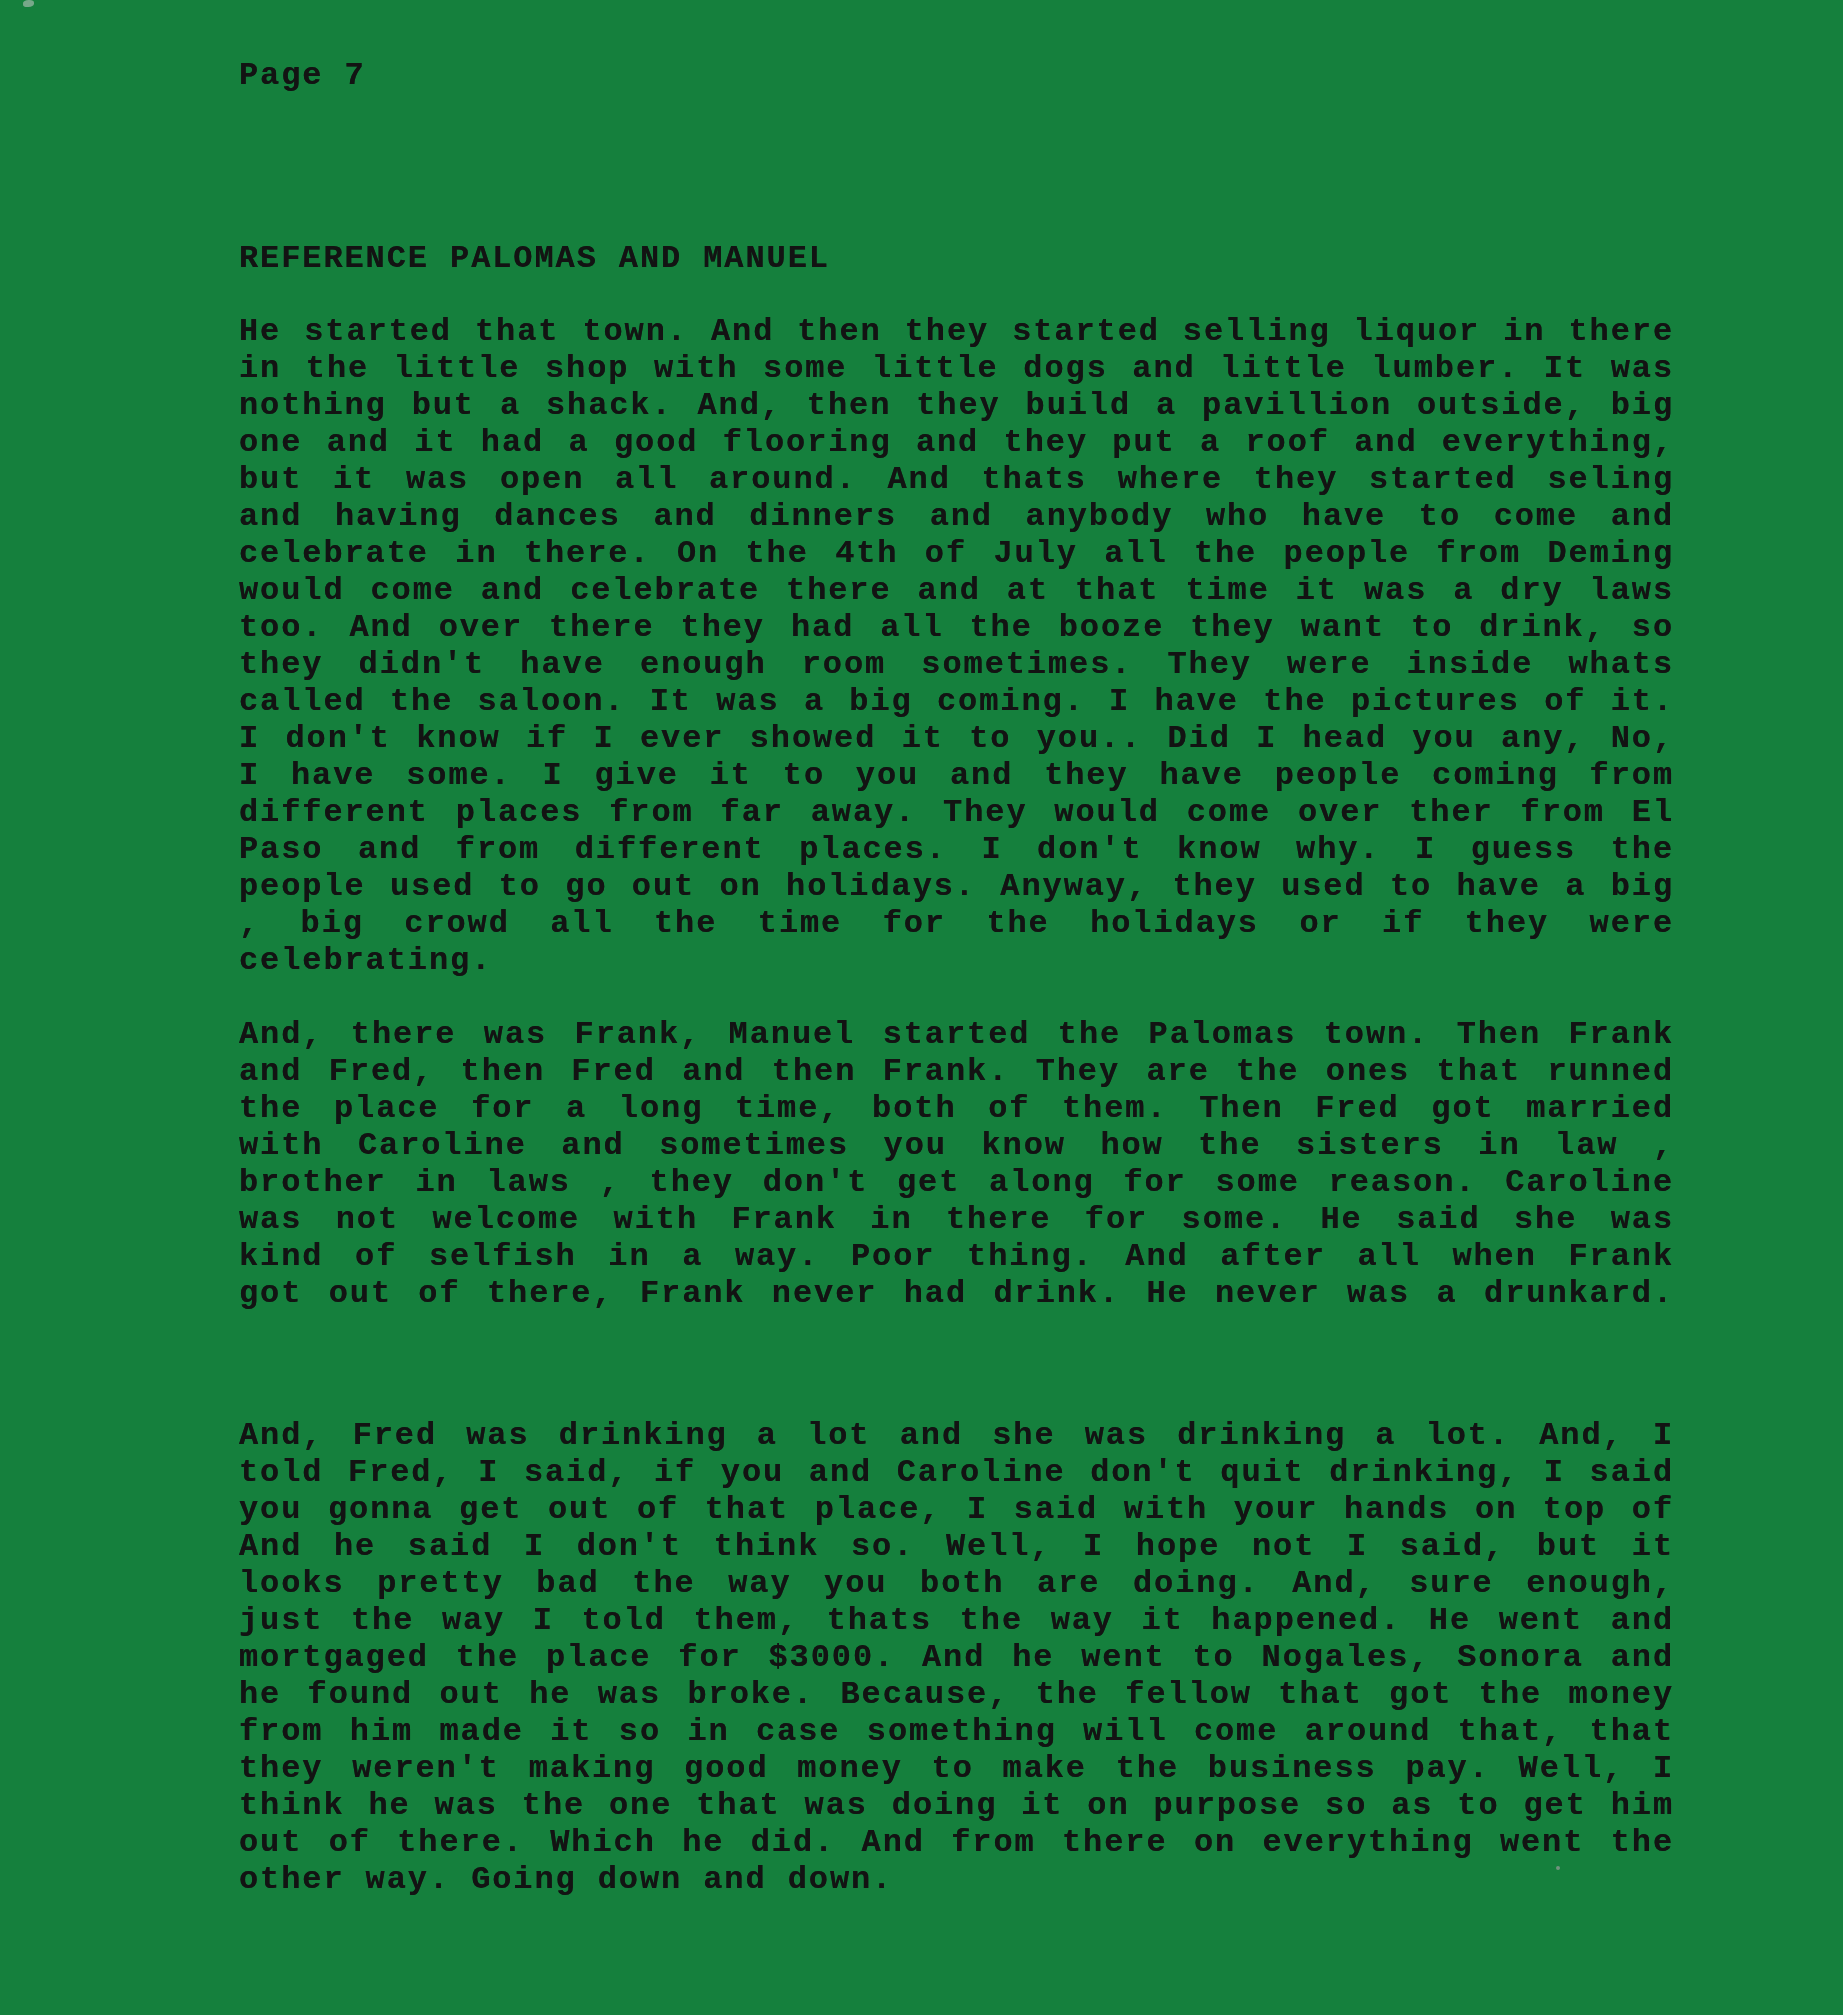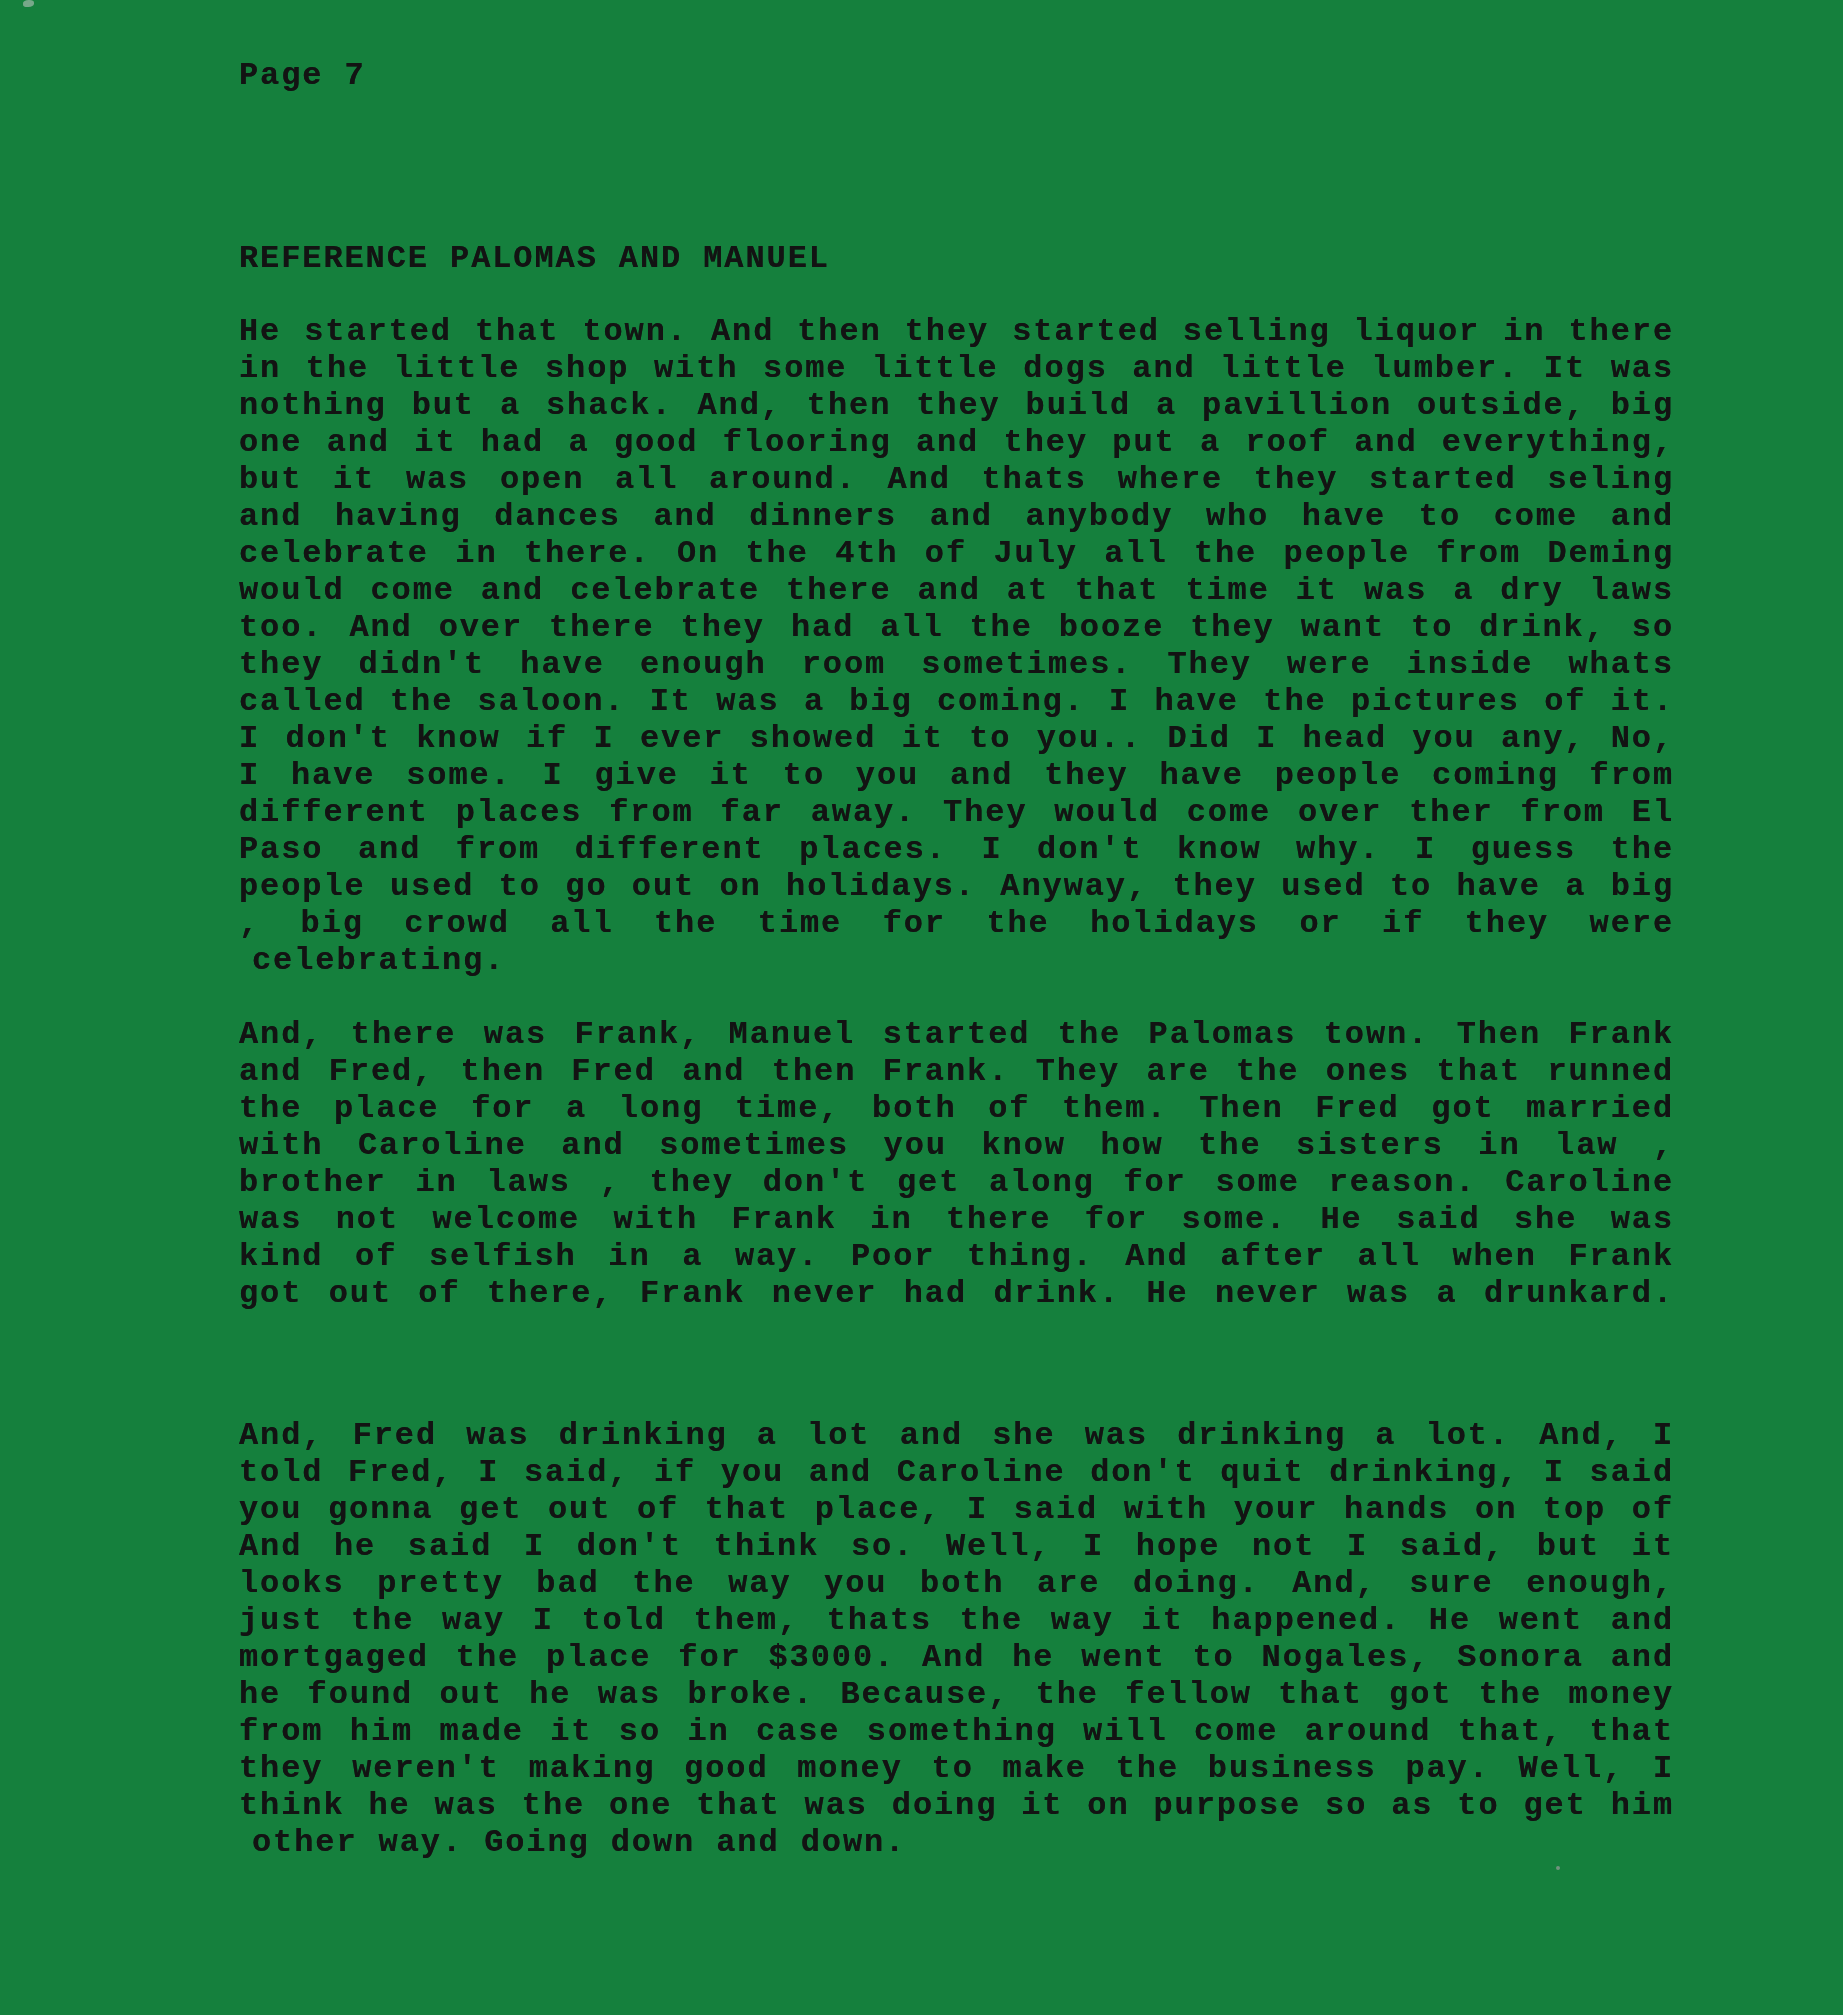--- a/index.html
+++ b/index.html
@@ -56,21 +56,20 @@
     font-size: 32px;
     letter-spacing: 1.9px;
     text-shadow: 0 0 0.5px rgba(10,10,10,0.65);
     text-align: justify;
     text-align-last: justify;
     white-space: normal;
   }
   .ln.short {
     text-align: left;
     text-align-last: left;
-    margin-left: 13px;
   }
   .artifact-squiggle {
     position: absolute;
     left: 23px;
     top: 0px;
     width: 11px;
     height: 6.5px;
     border-radius: 50% 40% 50% 40%;
     background: #c9c9c9;
     opacity: 0.55;
@@ -129,18 +128,19 @@
         <div class="ln">told Fred, I said, if you and Caroline don't quit drinking, I said</div>
         <div class="ln">you gonna get out of that place, I said with your hands on top of</div>
         <div class="ln">And he said I don't think so.  Well, I hope not I said, but it</div>
         <div class="ln">looks pretty bad the way you both are doing.  And, sure enough,</div>
         <div class="ln">just the way I told them, thats the way it happened.  He went and</div>
         <div class="ln">mortgaged the place for $3000. And he went to Nogales, Sonora and</div>
         <div class="ln">he found out he was broke.  Because, the fellow that got the money</div>
         <div class="ln">from him made it so in case something will come around that, that</div>
         <div class="ln">they weren't making good money to make the business pay.  Well, I</div>
         <div class="ln">think he was the one that was doing it on purpose so as to get him</div>
+        <div class="ln">out of there.  Which he did.  And from there on everything went the</div>
         <div class="ln short">other way.  Going down and down.</div>
       </div>
     </div>
   <div class="artifact-dot"></div>
 </div>
 
 
 </body></html>

